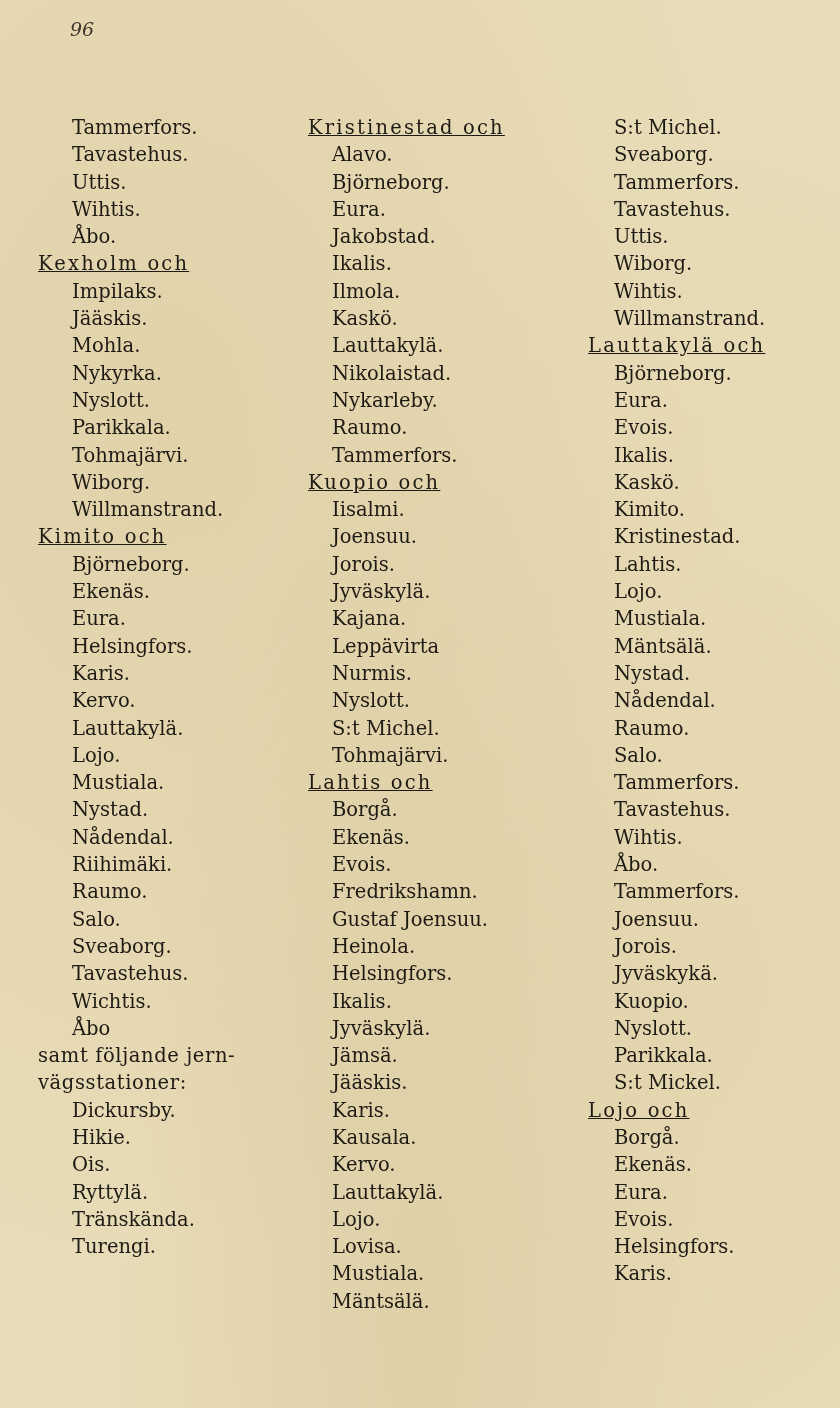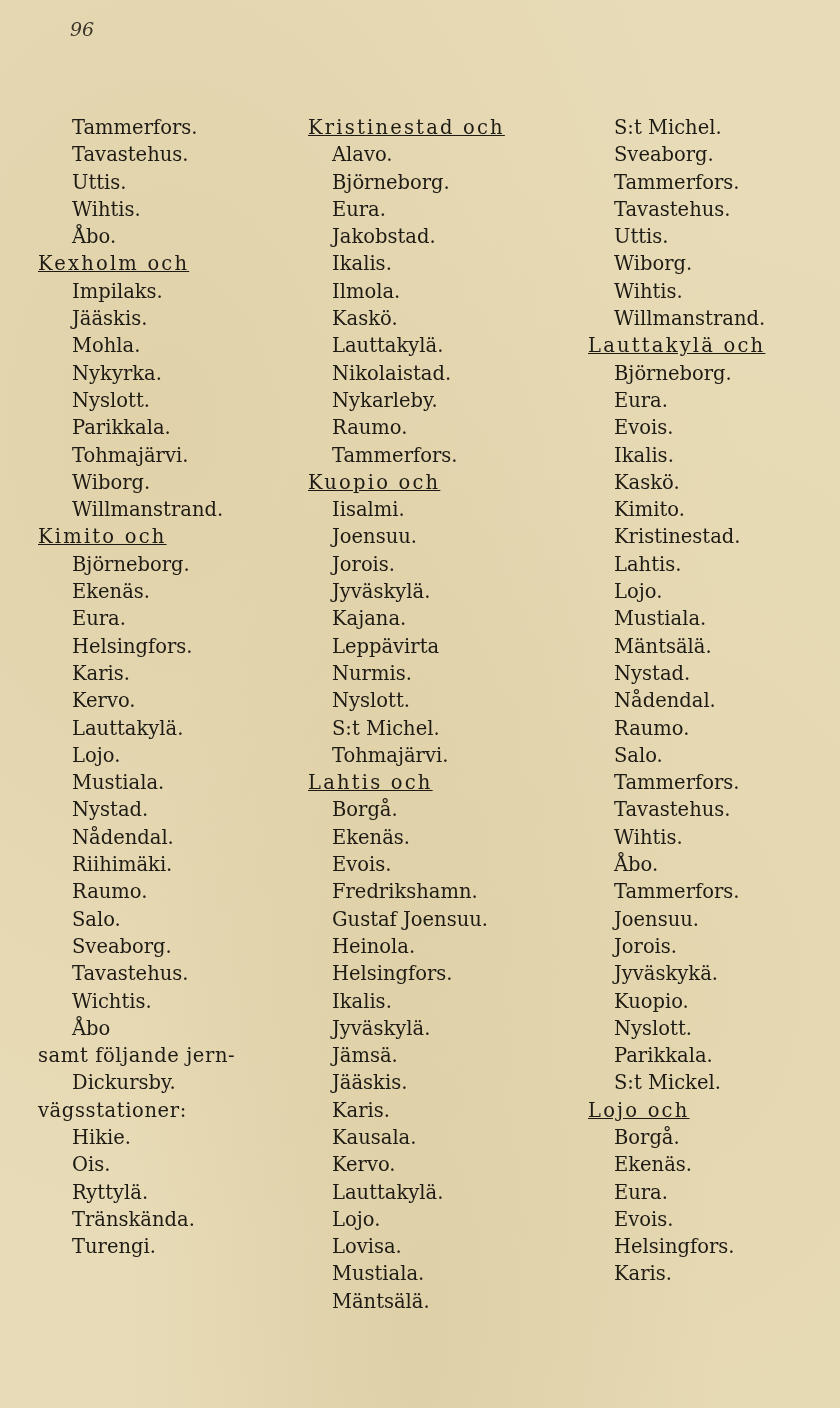--- a/index.html
+++ b/index.html
@@ -78,22 +78,22 @@
       <div class="entry">Nystad.</div>
       <div class="entry">Nådendal.</div>
       <div class="entry">Riihimäki.</div>
       <div class="entry">Raumo.</div>
       <div class="entry">Salo.</div>
       <div class="entry">Sveaborg.</div>
       <div class="entry">Tavastehus.</div>
       <div class="entry">Wichtis.</div>
       <div class="entry">Åbo</div>
       <div class="entry plain">samt följande jern-</div>
+      <div class="entry plain">vägsstationer:</div>
       <div class="entry">Dickursby.</div>
-      <div class="entry plain">vägsstationer:</div>
       <div class="entry">Hikie.</div>
       <div class="entry">Ois.</div>
       <div class="entry">Ryttylä.</div>
       <div class="entry">Tränskända.</div>
       <div class="entry">Turengi.</div>
     </div>
   <div class="col col-2">
       <div class="entry head">Kristinestad och</div>
       <div class="entry">Alavo.</div>
       <div class="entry">Björneborg.</div>

